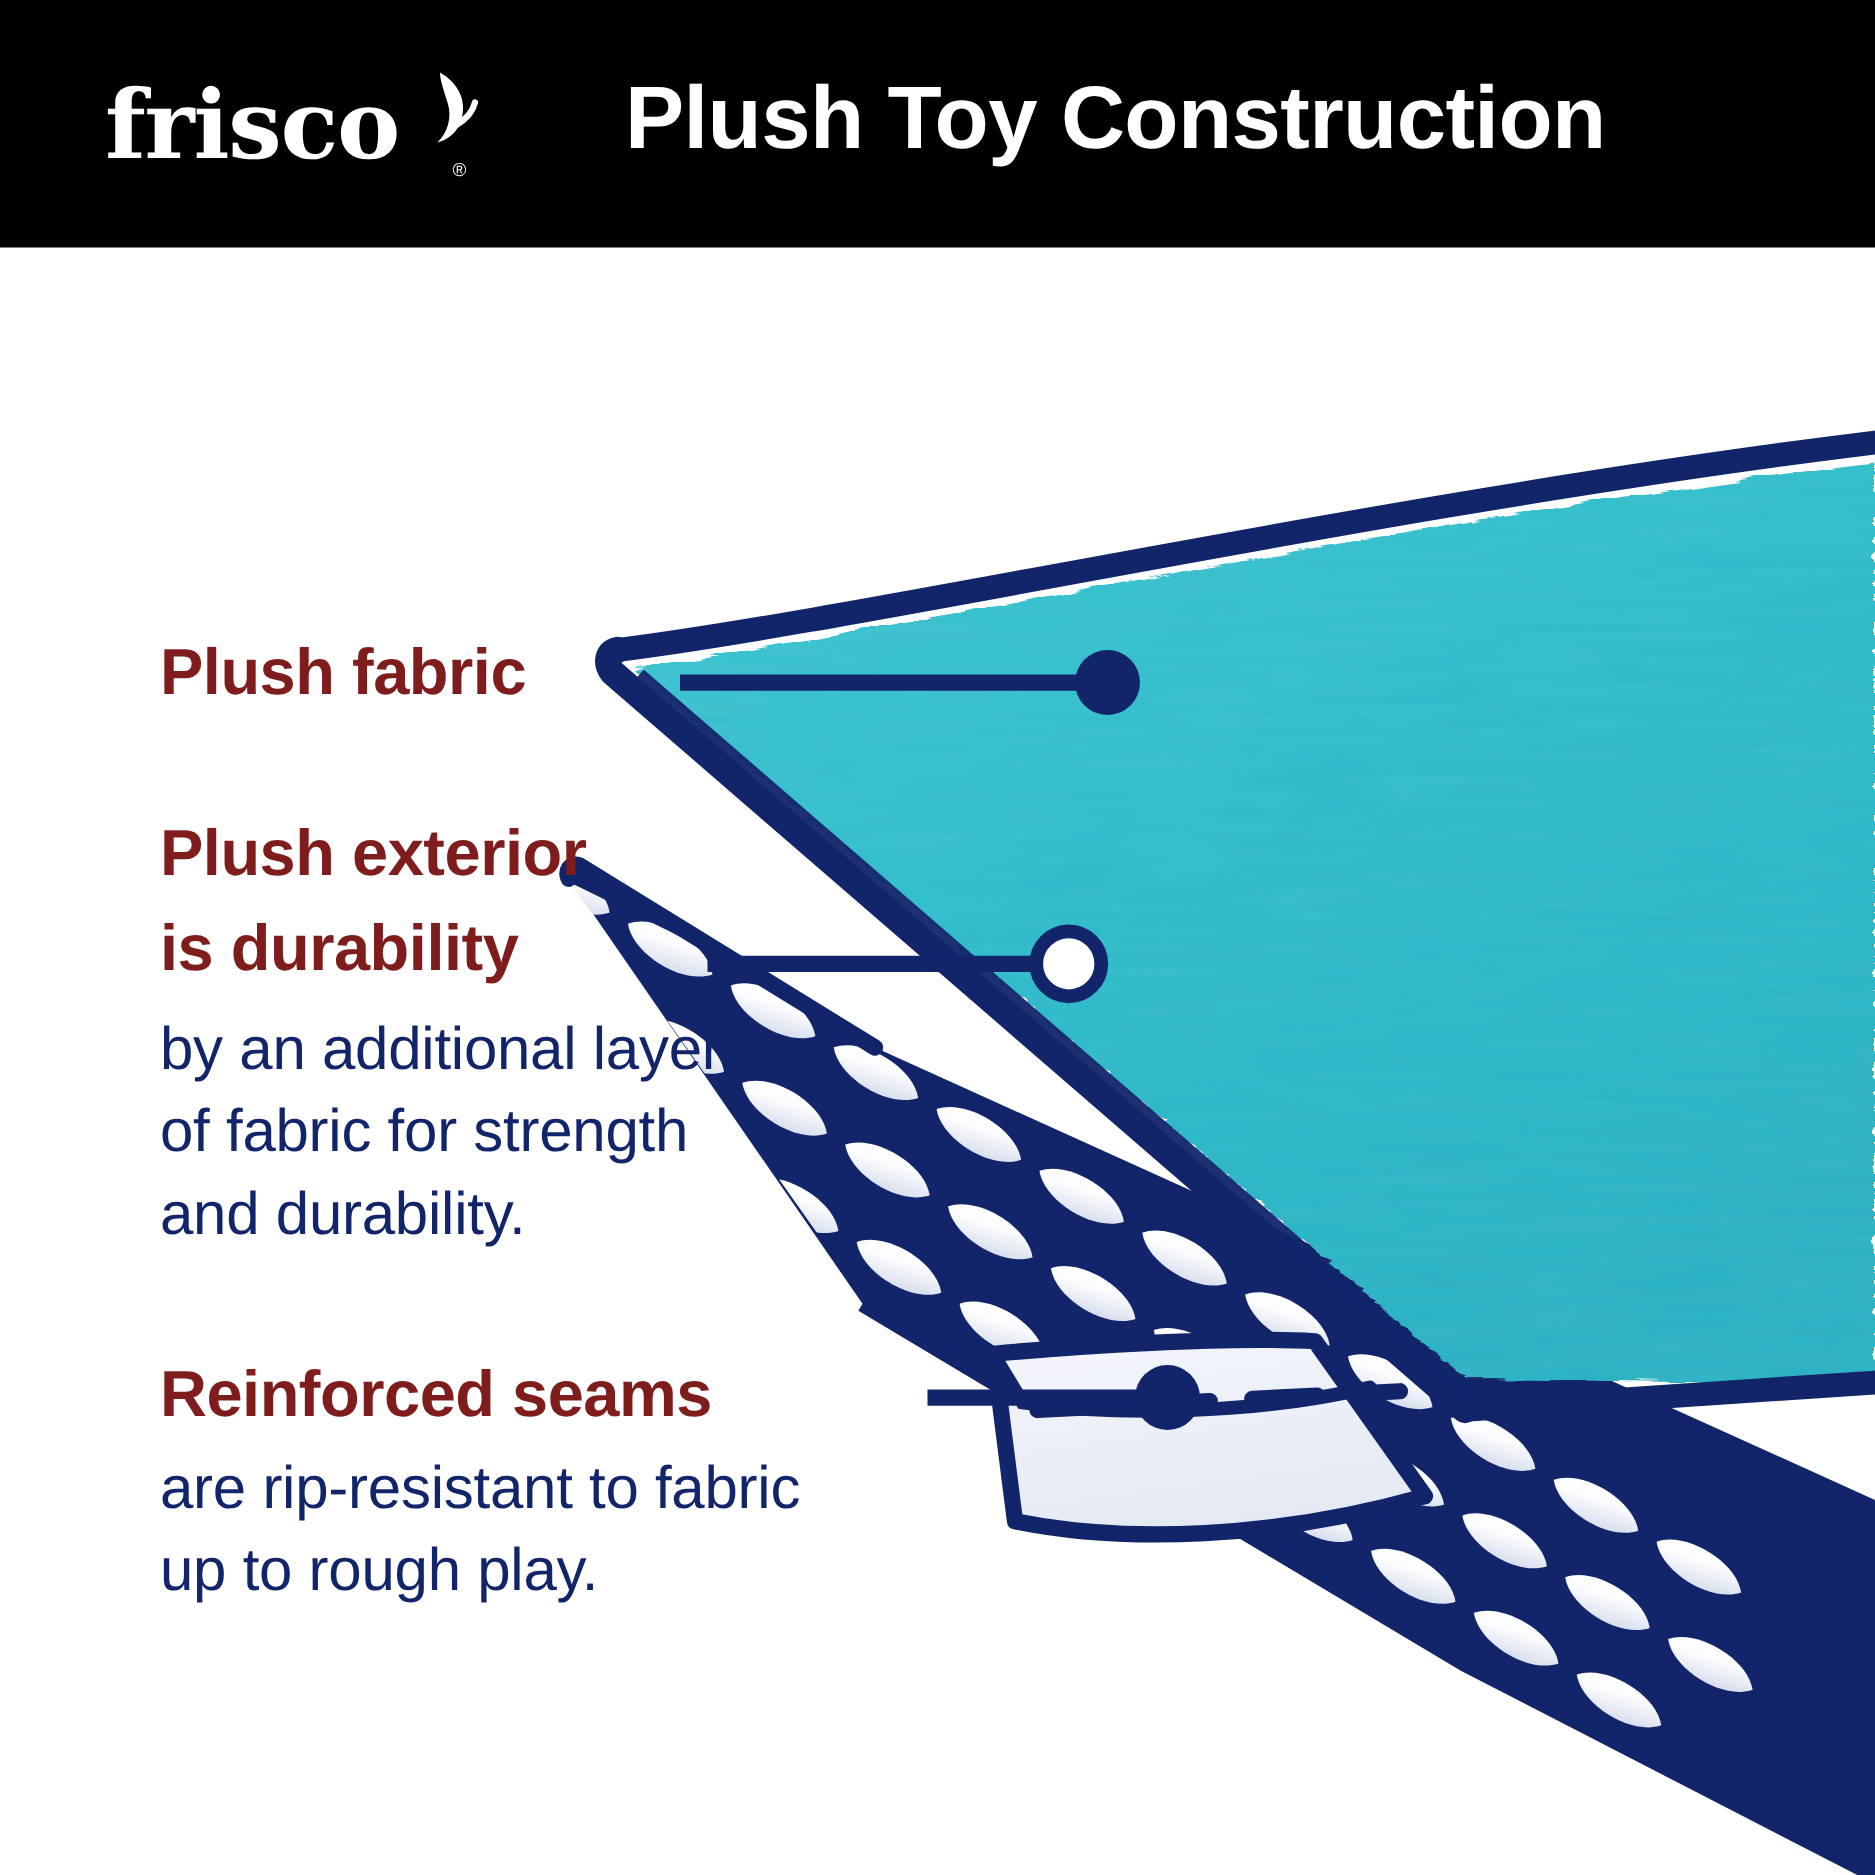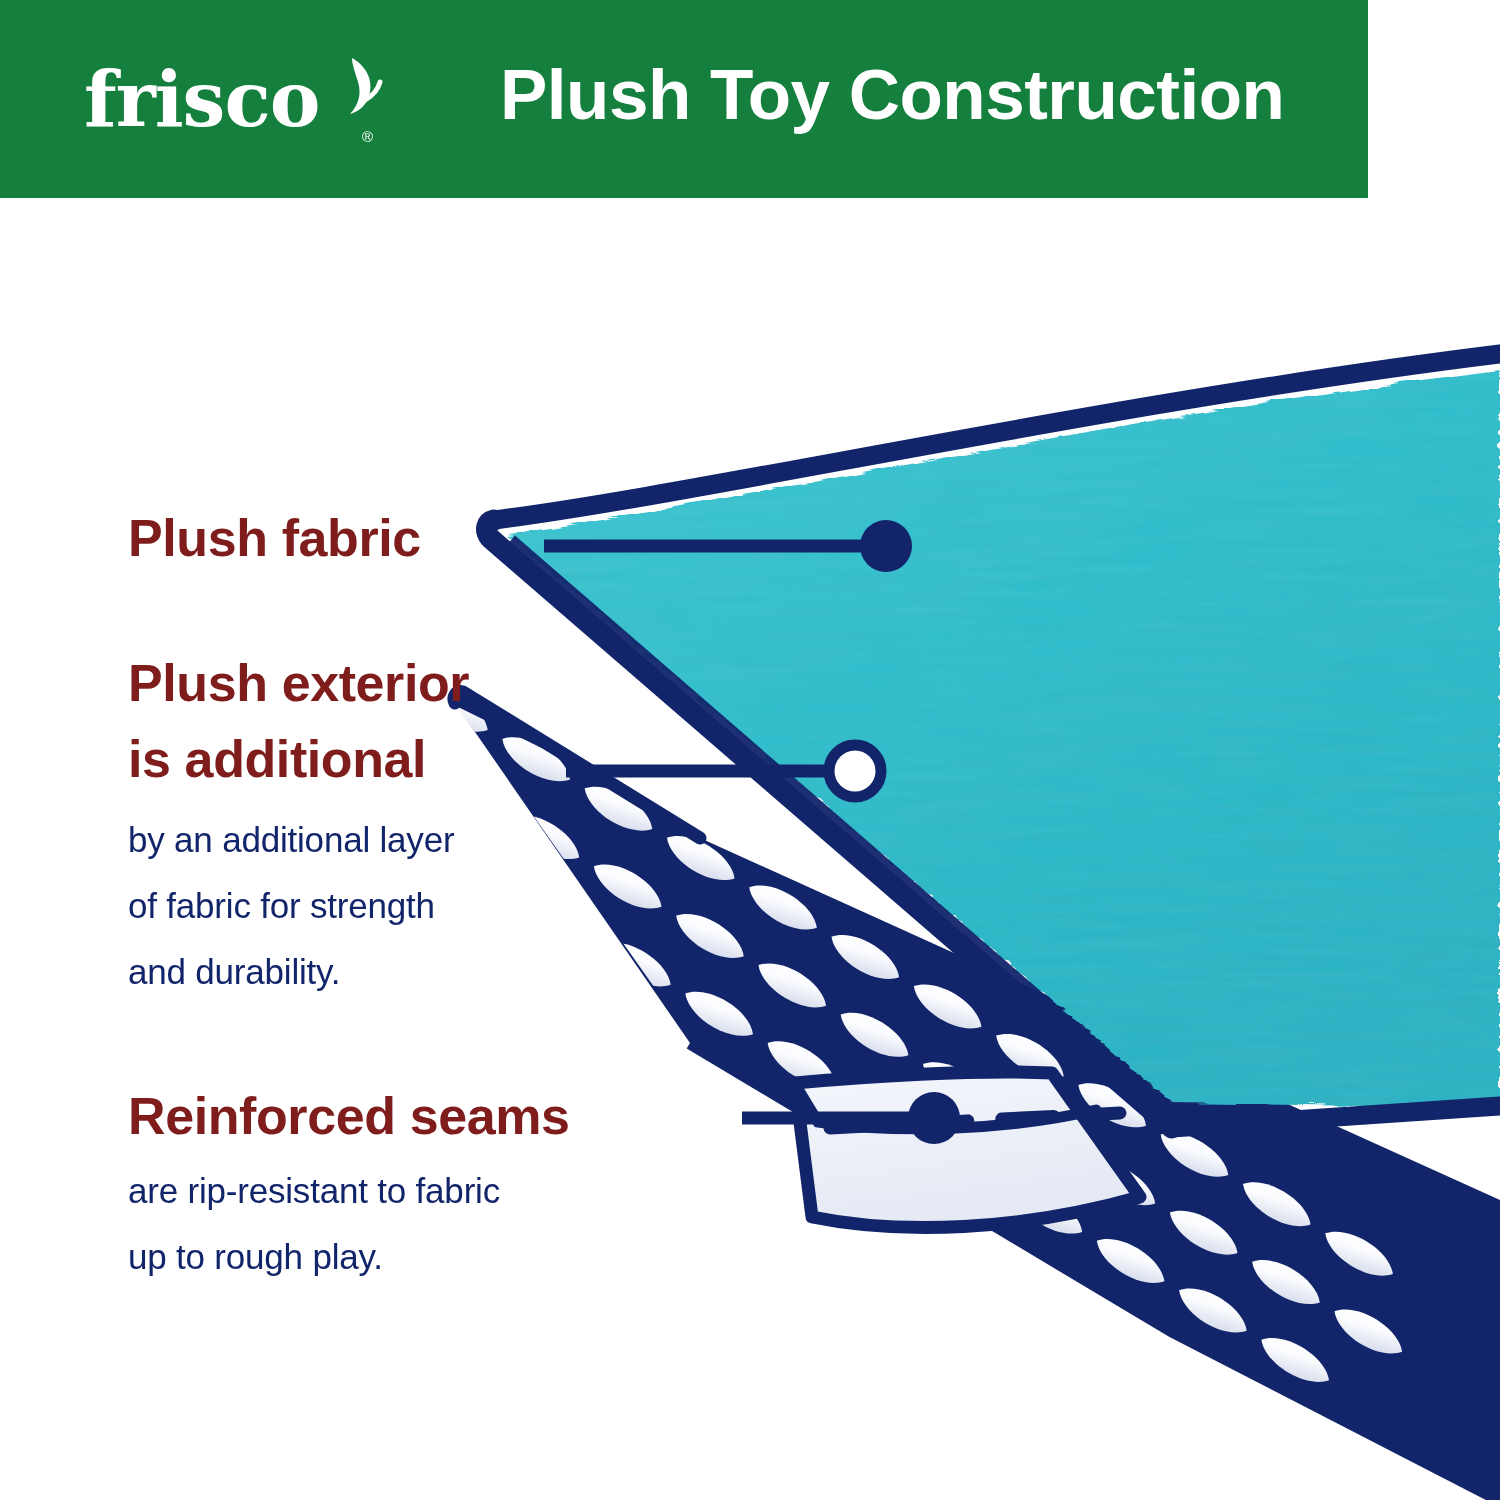--- a/index.html
+++ b/index.html
@@ -7,22 +7,22 @@
     width:1500px;height:1500px;
     background:#ffffff;
     font-family:"Liberation Sans", sans-serif;
     overflow:hidden;
     position:relative;
   }
   #root{position:absolute;inset:0;}
 
   
   .header{
-    position:absolute;left:0;top:0;width:1368px;height:198px;
-    background:#15803d;
+    position:absolute;left:0;top:0;width:1500px;height:198px;
+    background:#000000;
   }
   .logo{
     position:absolute;left:84px;top:52px;
     width:300px;height:100px;
   }
   .logo-text{
     position:absolute;left:0;top:0;
     font-family:"DejaVu Serif", serif;
     font-weight:700;
     font-size:76px;
@@ -57,21 +57,21 @@
     color:#7f1d1d;
     font-weight:700;
     font-size:52px;
     line-height:76px;
     letter-spacing:-0.4px;
     white-space:nowrap;
   }
   .callout .body{
     color:#12256B;
     font-weight:400;
-    font-size:35px;
+    font-size:48px;
     line-height:66px;
     letter-spacing:-0.2px;
   }
   .callout .body div{white-space:nowrap;}
 
   #callout-plush-fabric{left:128px;top:500px;}
   #callout-plush-exterior{left:128px;top:645px;}
   #callout-reinforced-seams{left:128px;top:1078px;}
   #callout-plush-exterior .body{margin-top:10px;}
   #callout-reinforced-seams .body{margin-top:4px;}
@@ -306,21 +306,21 @@
       </g>
     </g>
   </svg>
 
   <div class="callout" id="callout-plush-fabric">
     <div class="head">Plush fabric</div>
   </div>
 
   <div class="callout" id="callout-plush-exterior">
     <div class="head">Plush exterior</div>
-    <div class="head">is additional</div>
+    <div class="head">is durability</div>
     <div class="body">
       <div>by an additional layer</div>
       <div>of fabric for strength</div>
       <div>and durability.</div>
     </div>
   </div>
 
   <div class="callout" id="callout-reinforced-seams">
     <div class="head">Reinforced seams</div>
     <div class="body">

